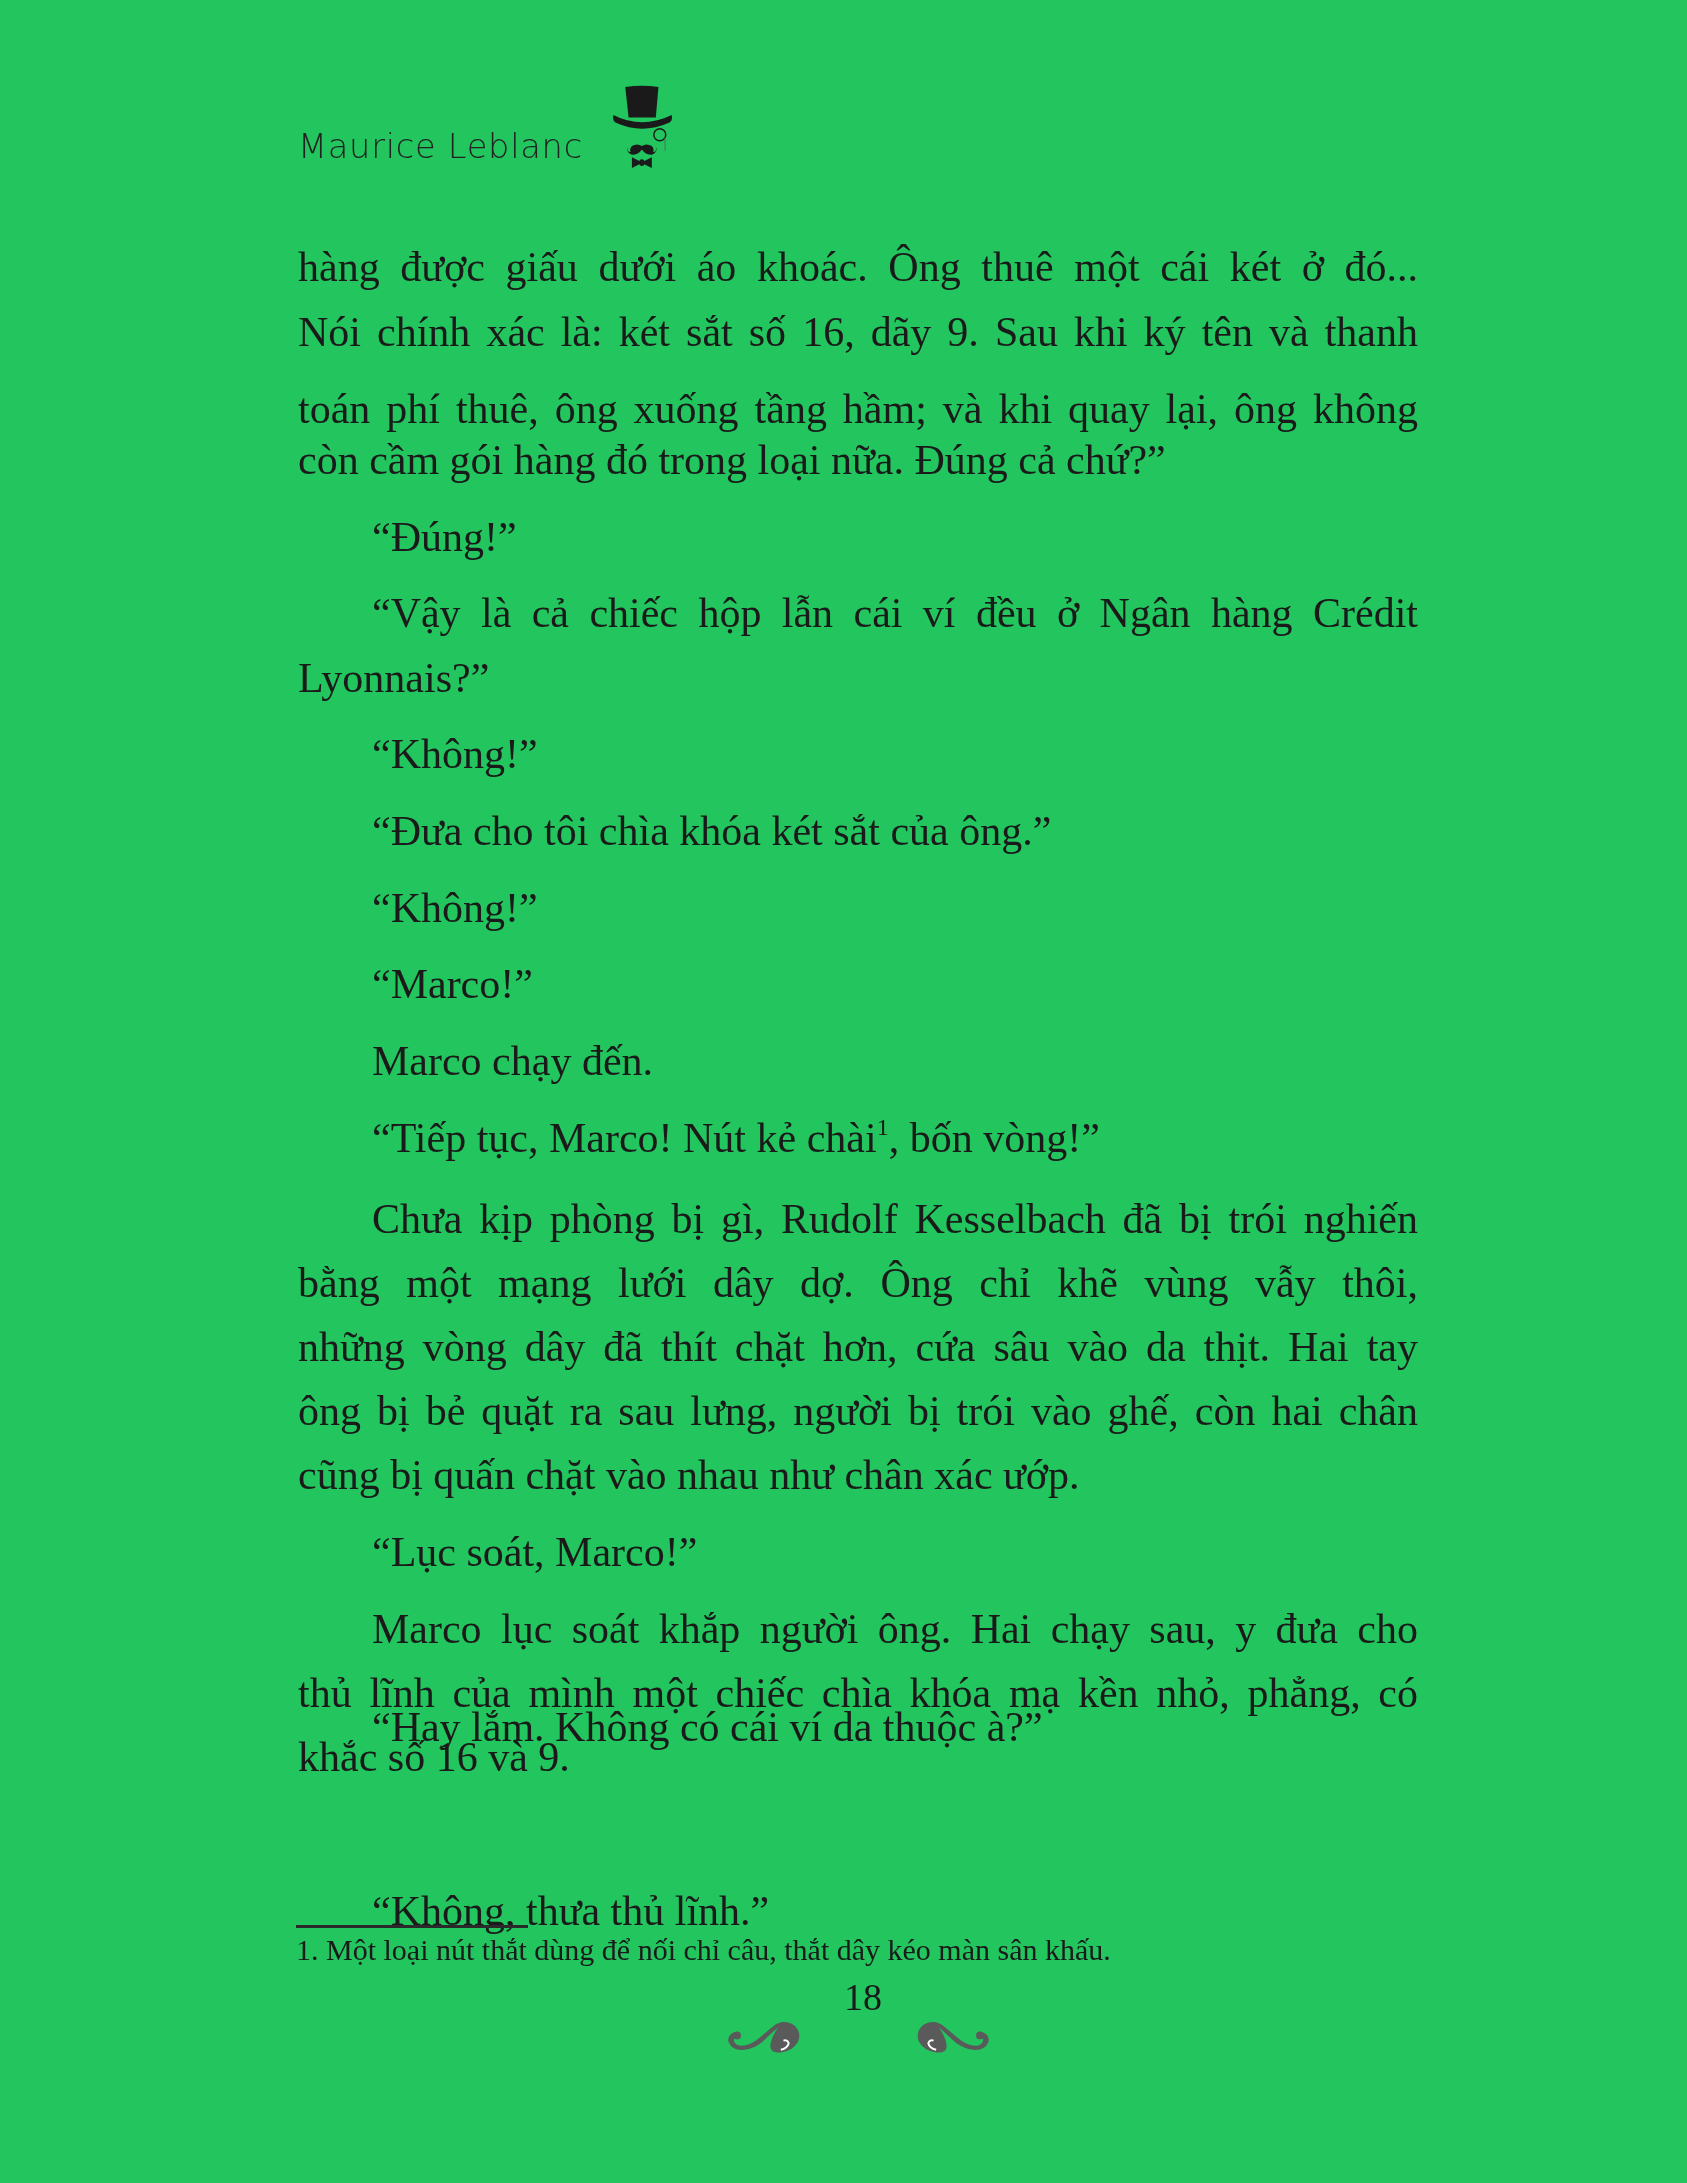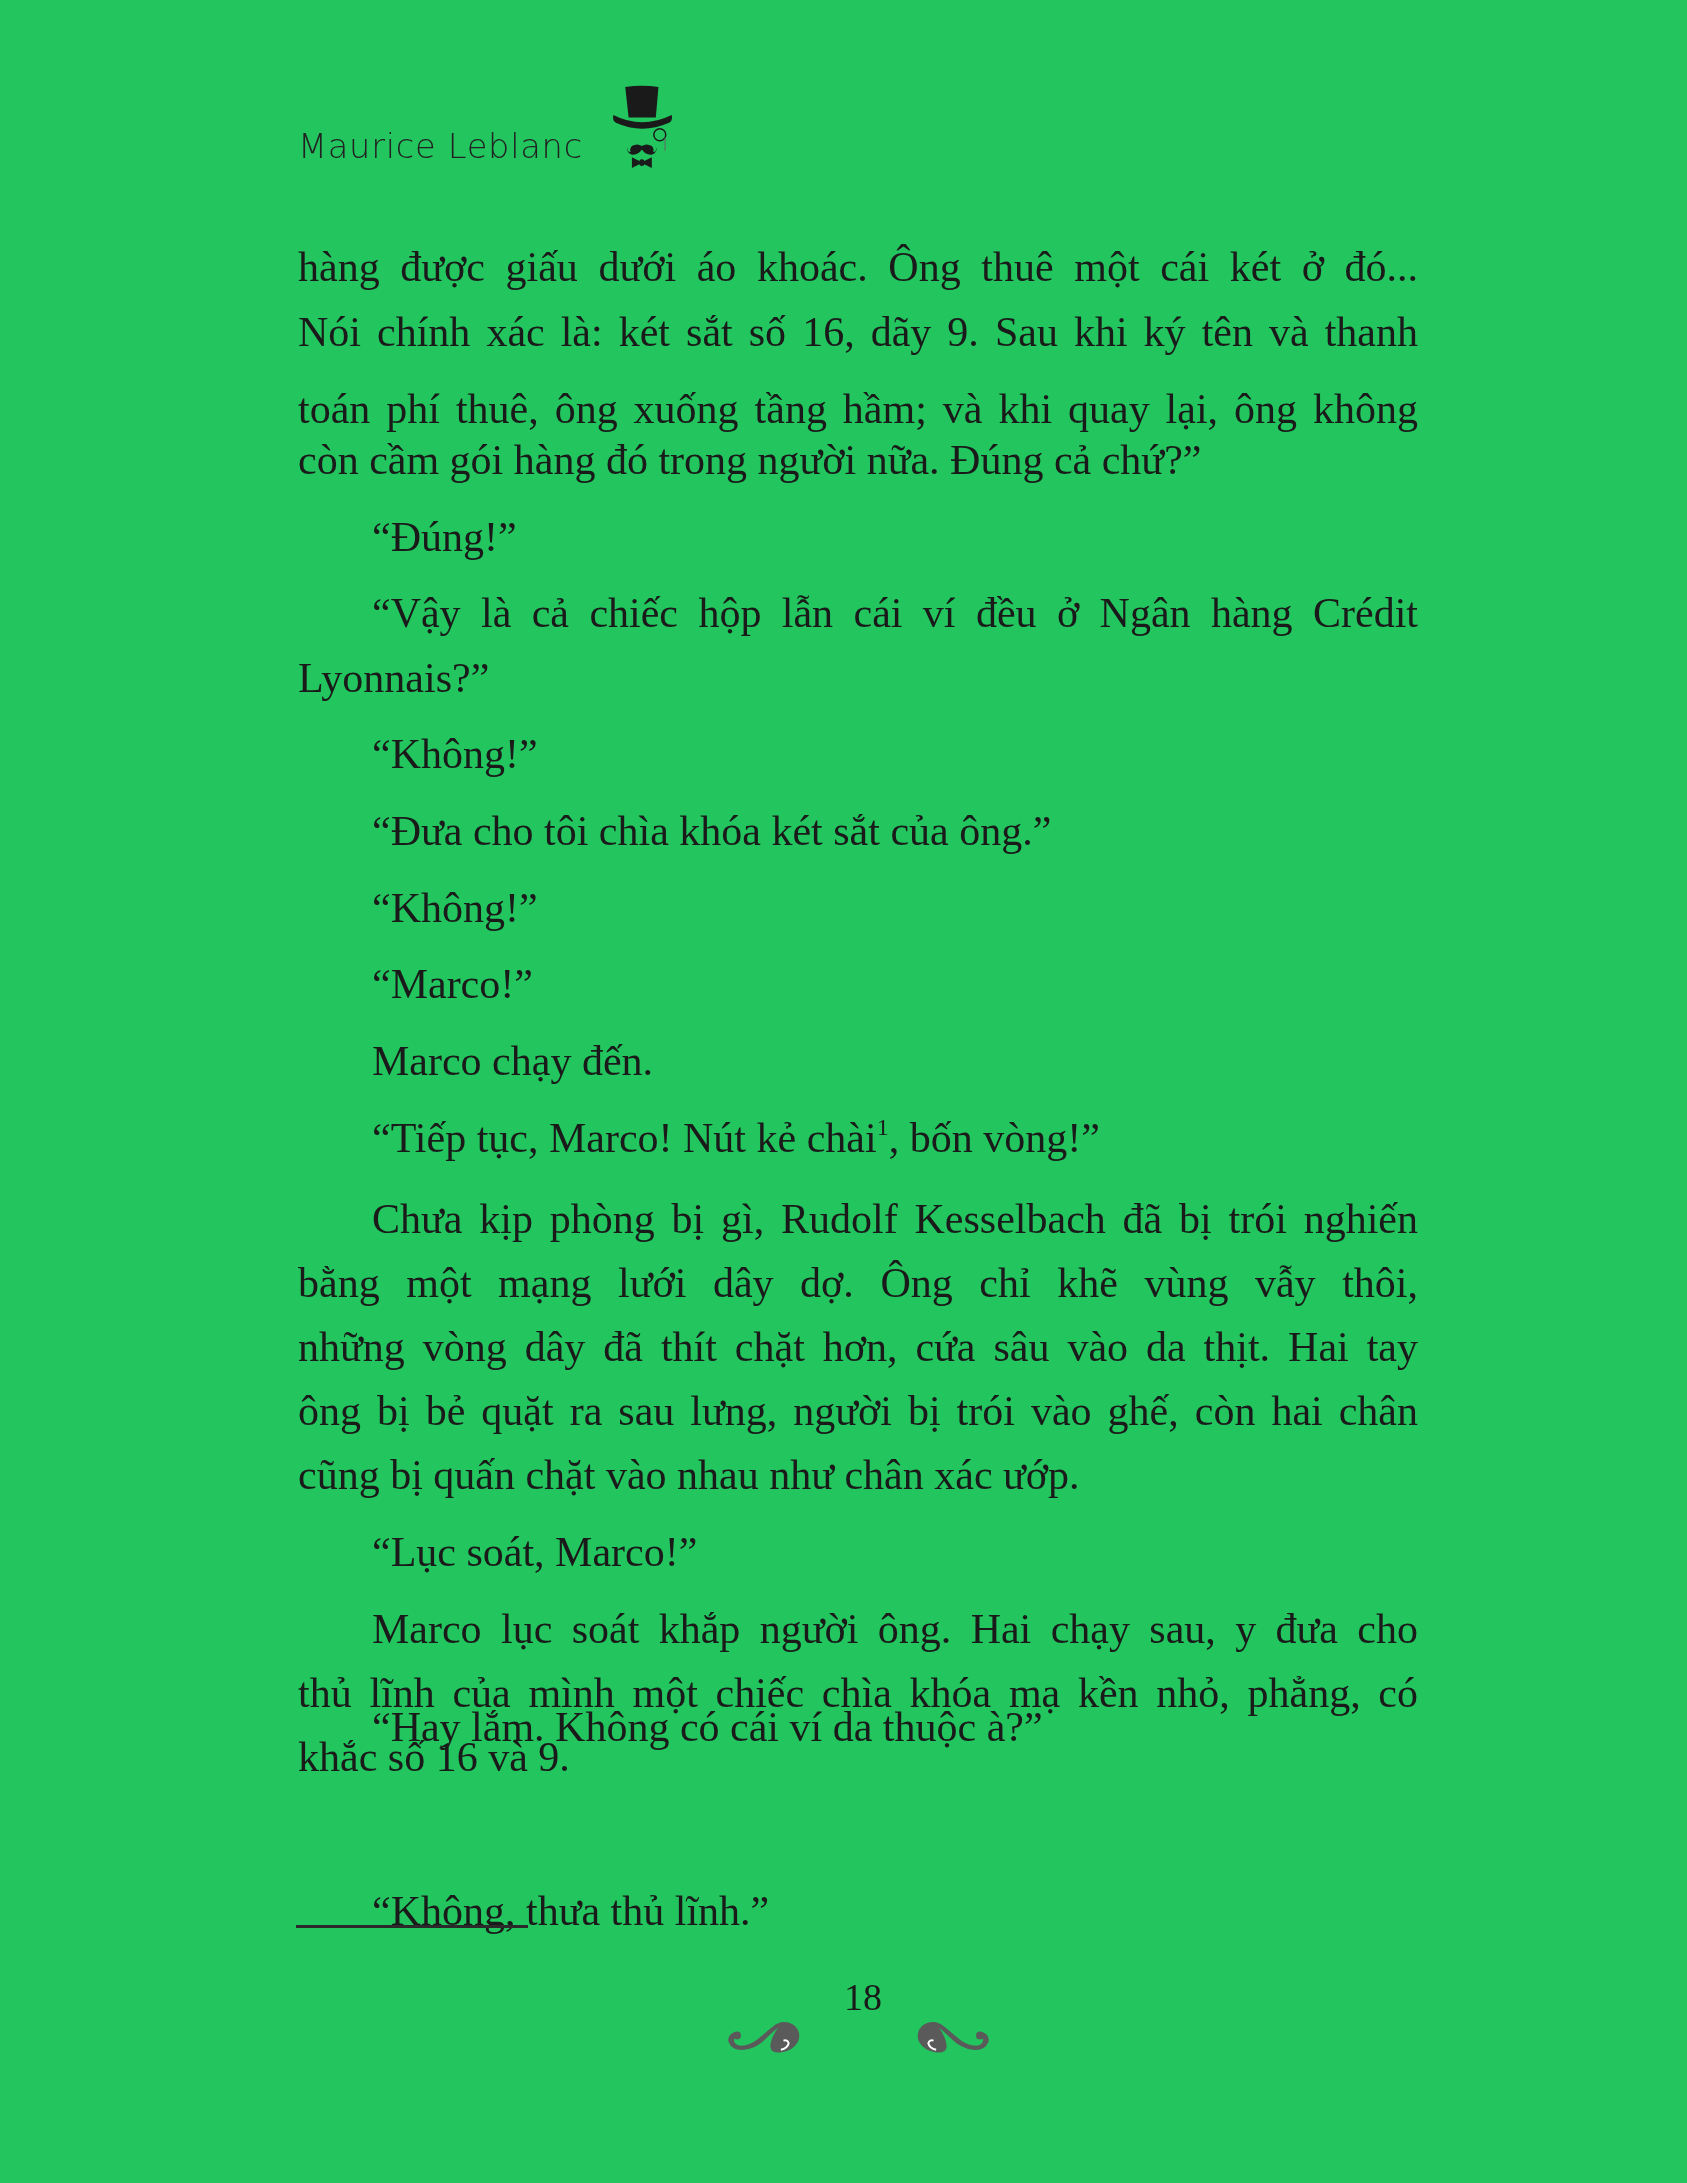--- a/index.html
+++ b/index.html
@@ -71,21 +71,21 @@
     <div class="line justify" style="top:218px">
         <span class="txt">hàng được giấu dưới áo khoác. Ông thuê một cái két ở đó...</span>
       </div>
     <div class="line justify" style="top:283px">
         <span class="txt">Nói chính xác là: két sắt số 16, dãy 9. Sau khi ký tên và thanh</span>
       </div>
     <div class="line justify" style="top:360px">
         <span class="txt">toán phí thuê, ông xuống tầng hầm; và khi quay lại, ông không</span>
       </div>
     <div class="line" style="top:411px">
-        <span class="txt">còn cầm gói hàng đó trong người nữa. Đúng cả chứ?”</span>
+        <span class="txt">còn cầm gói hàng đó trong loại nữa. Đúng cả chứ?”</span>
       </div>
 
     <div class="line indent" style="top:488px">
         <span class="txt">“Đúng!”</span>
       </div>
 
     <div class="line indent justify" style="top:564px">
         <span class="txt">“Vậy là cả chiếc hộp lẫn cái ví đều ở Ngân hàng Crédit</span>
       </div>
     <div class="line" style="top:629px">
@@ -144,20 +144,21 @@
 
     <div class="line indent" style="top:1678px">
         <span class="txt">“Hay lắm. Không có cái ví da thuộc à?”</span>
       </div>
     <div class="line indent" style="top:1862px">
         <span class="txt">“Không, thưa thủ lĩnh.”</span>
       </div>
   </div>
 
   <div class="footnote-rule"></div>
+  <div class="footnote">1. Một loại nút thắt dùng để nối chỉ câu, thắt dây kéo màn sân khấu.</div>
 
   <svg class="ornament left" viewBox="0 0 122 52">
     <path d="M10 20 Q4 24 6 32 Q12 46 30 44 Q48 42 62 28 Q72 18 82 10 Q70 26 70 40 Q72 50 86 48 Q104 46 112 32 Q118 18 108 8 Q98 0 86 2 Q78 4 72 10 Q60 20 48 30 Q36 38 24 38 Q14 36 14 28 Q16 24 20 24 Q24 22 22 18 Q18 14 10 20 Z" fill="#5a5a5a"></path>
     <circle cx="88" cy="38" r="8" fill="#5a5a5a"></circle>
     <circle cx="19" cy="22" r="6" fill="#5a5a5a"></circle>
     <path d="M86 44 Q96 42 98 34 Q96 28 90 30" fill="none" stroke="#fff" stroke-width="3"></path>
   </svg>
 
   <div class="folio">18</div>
 

